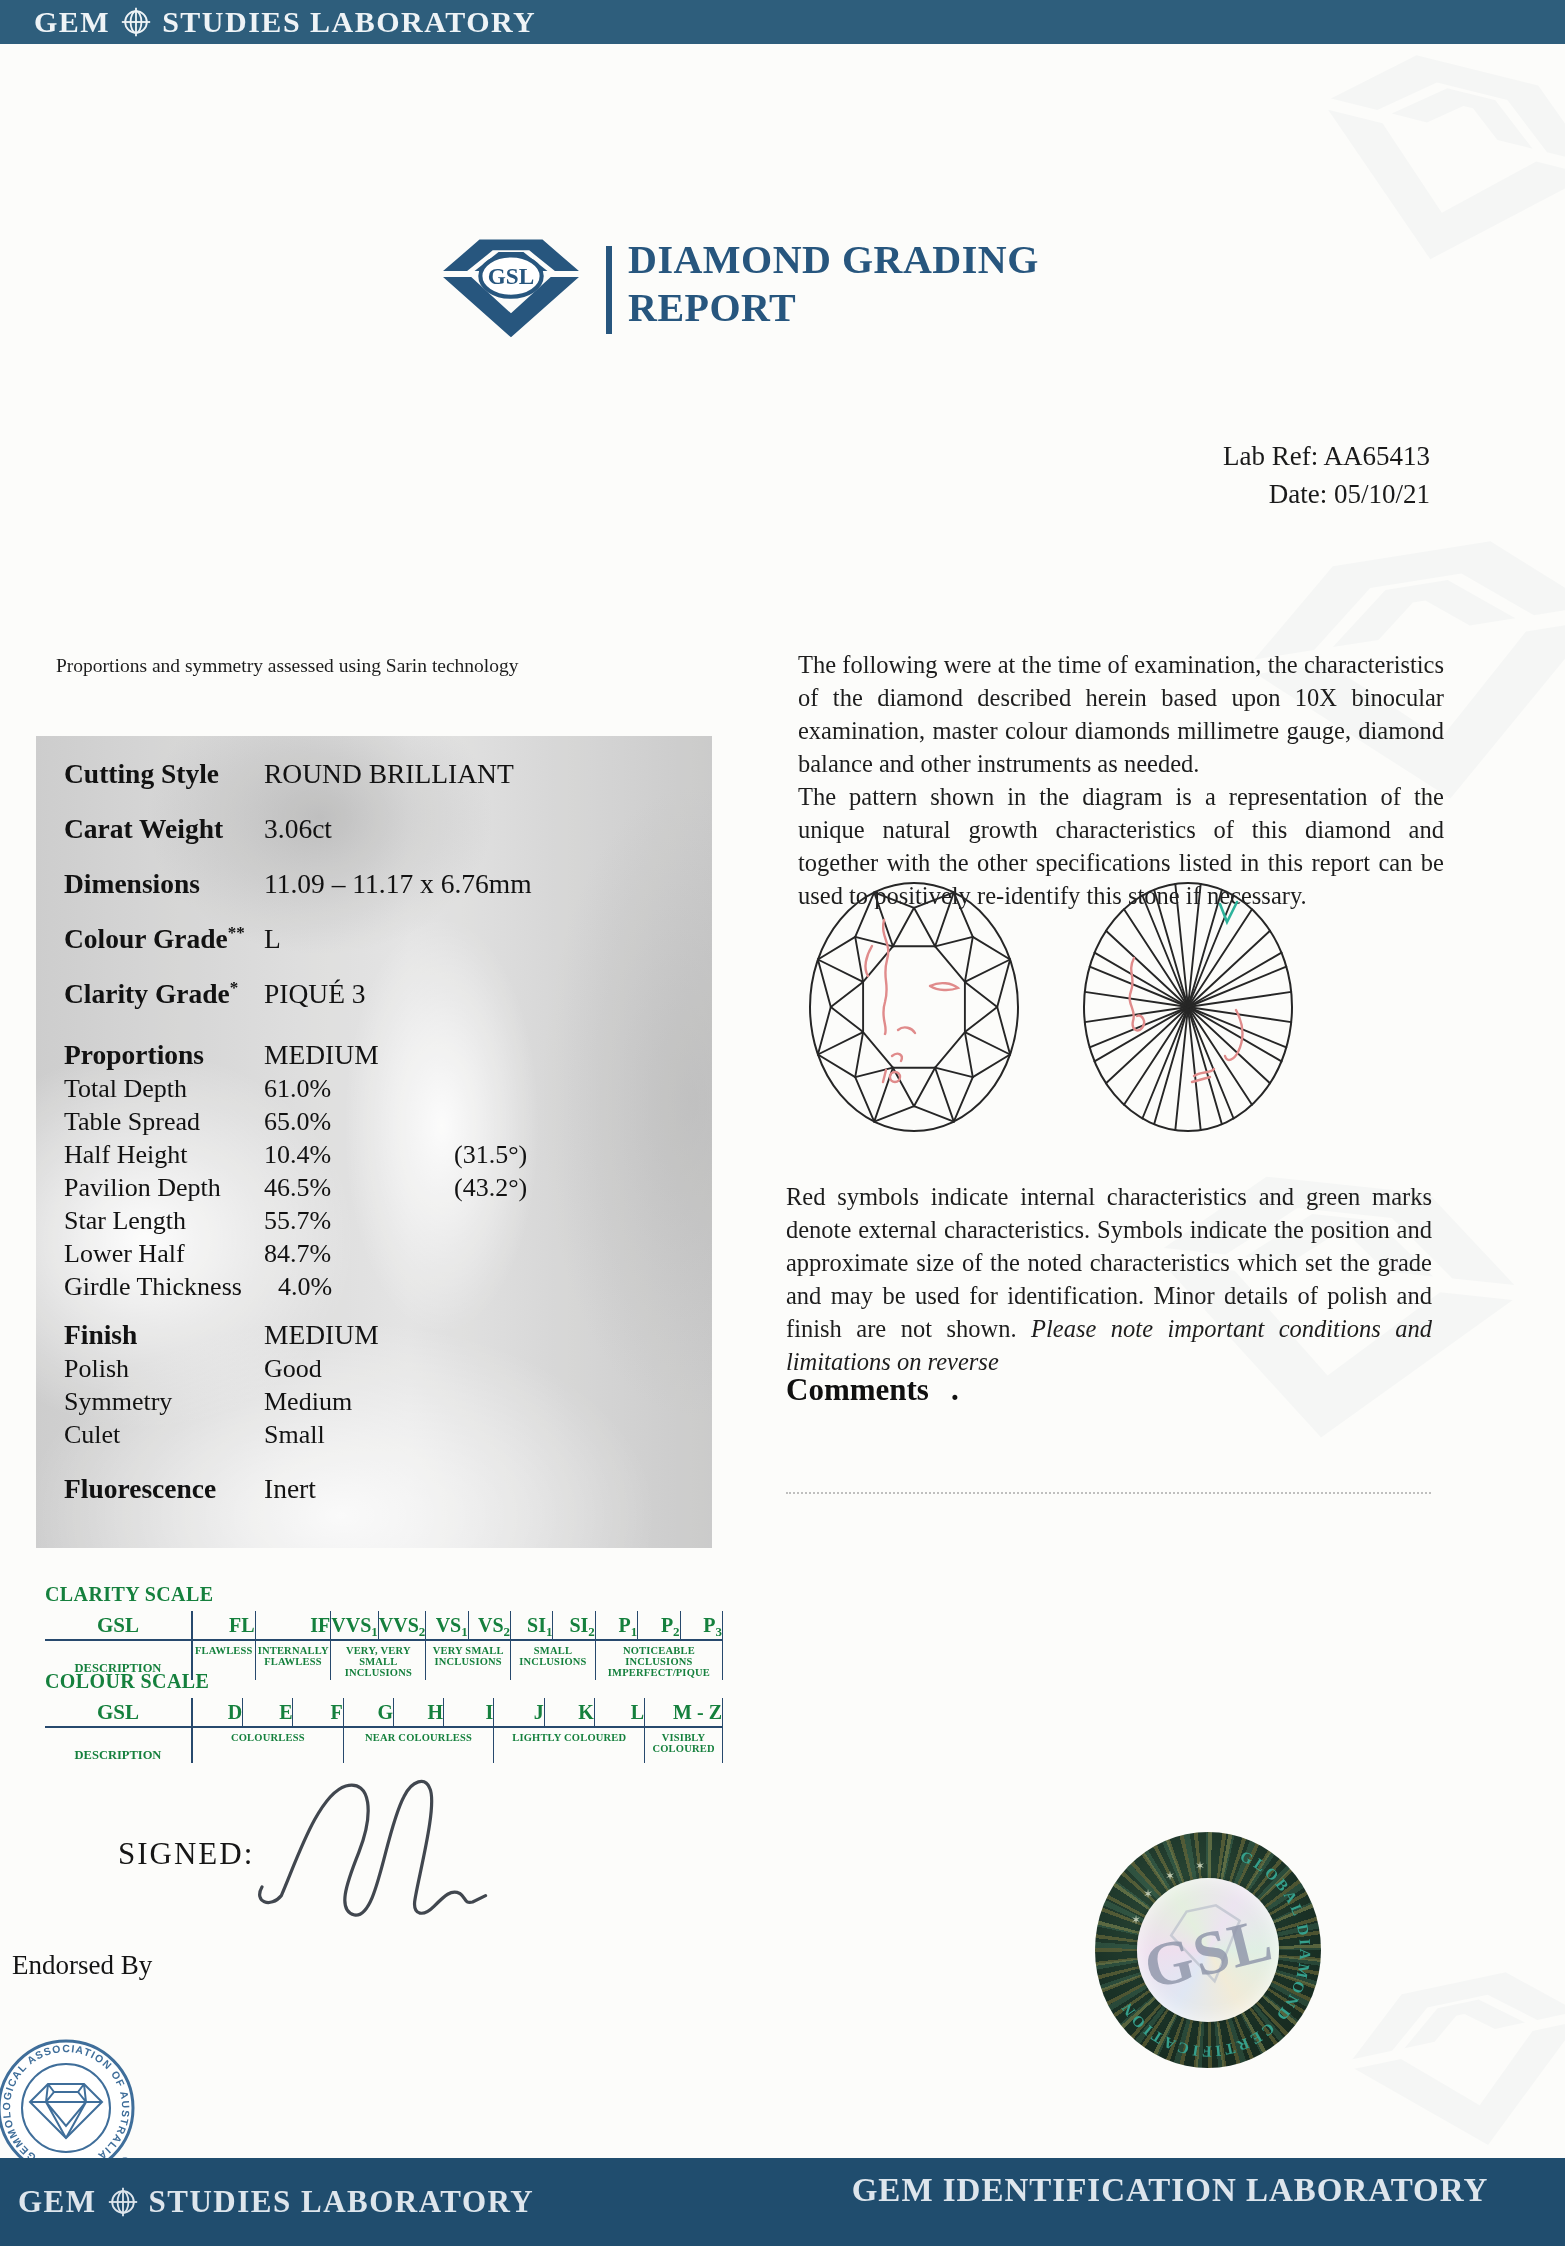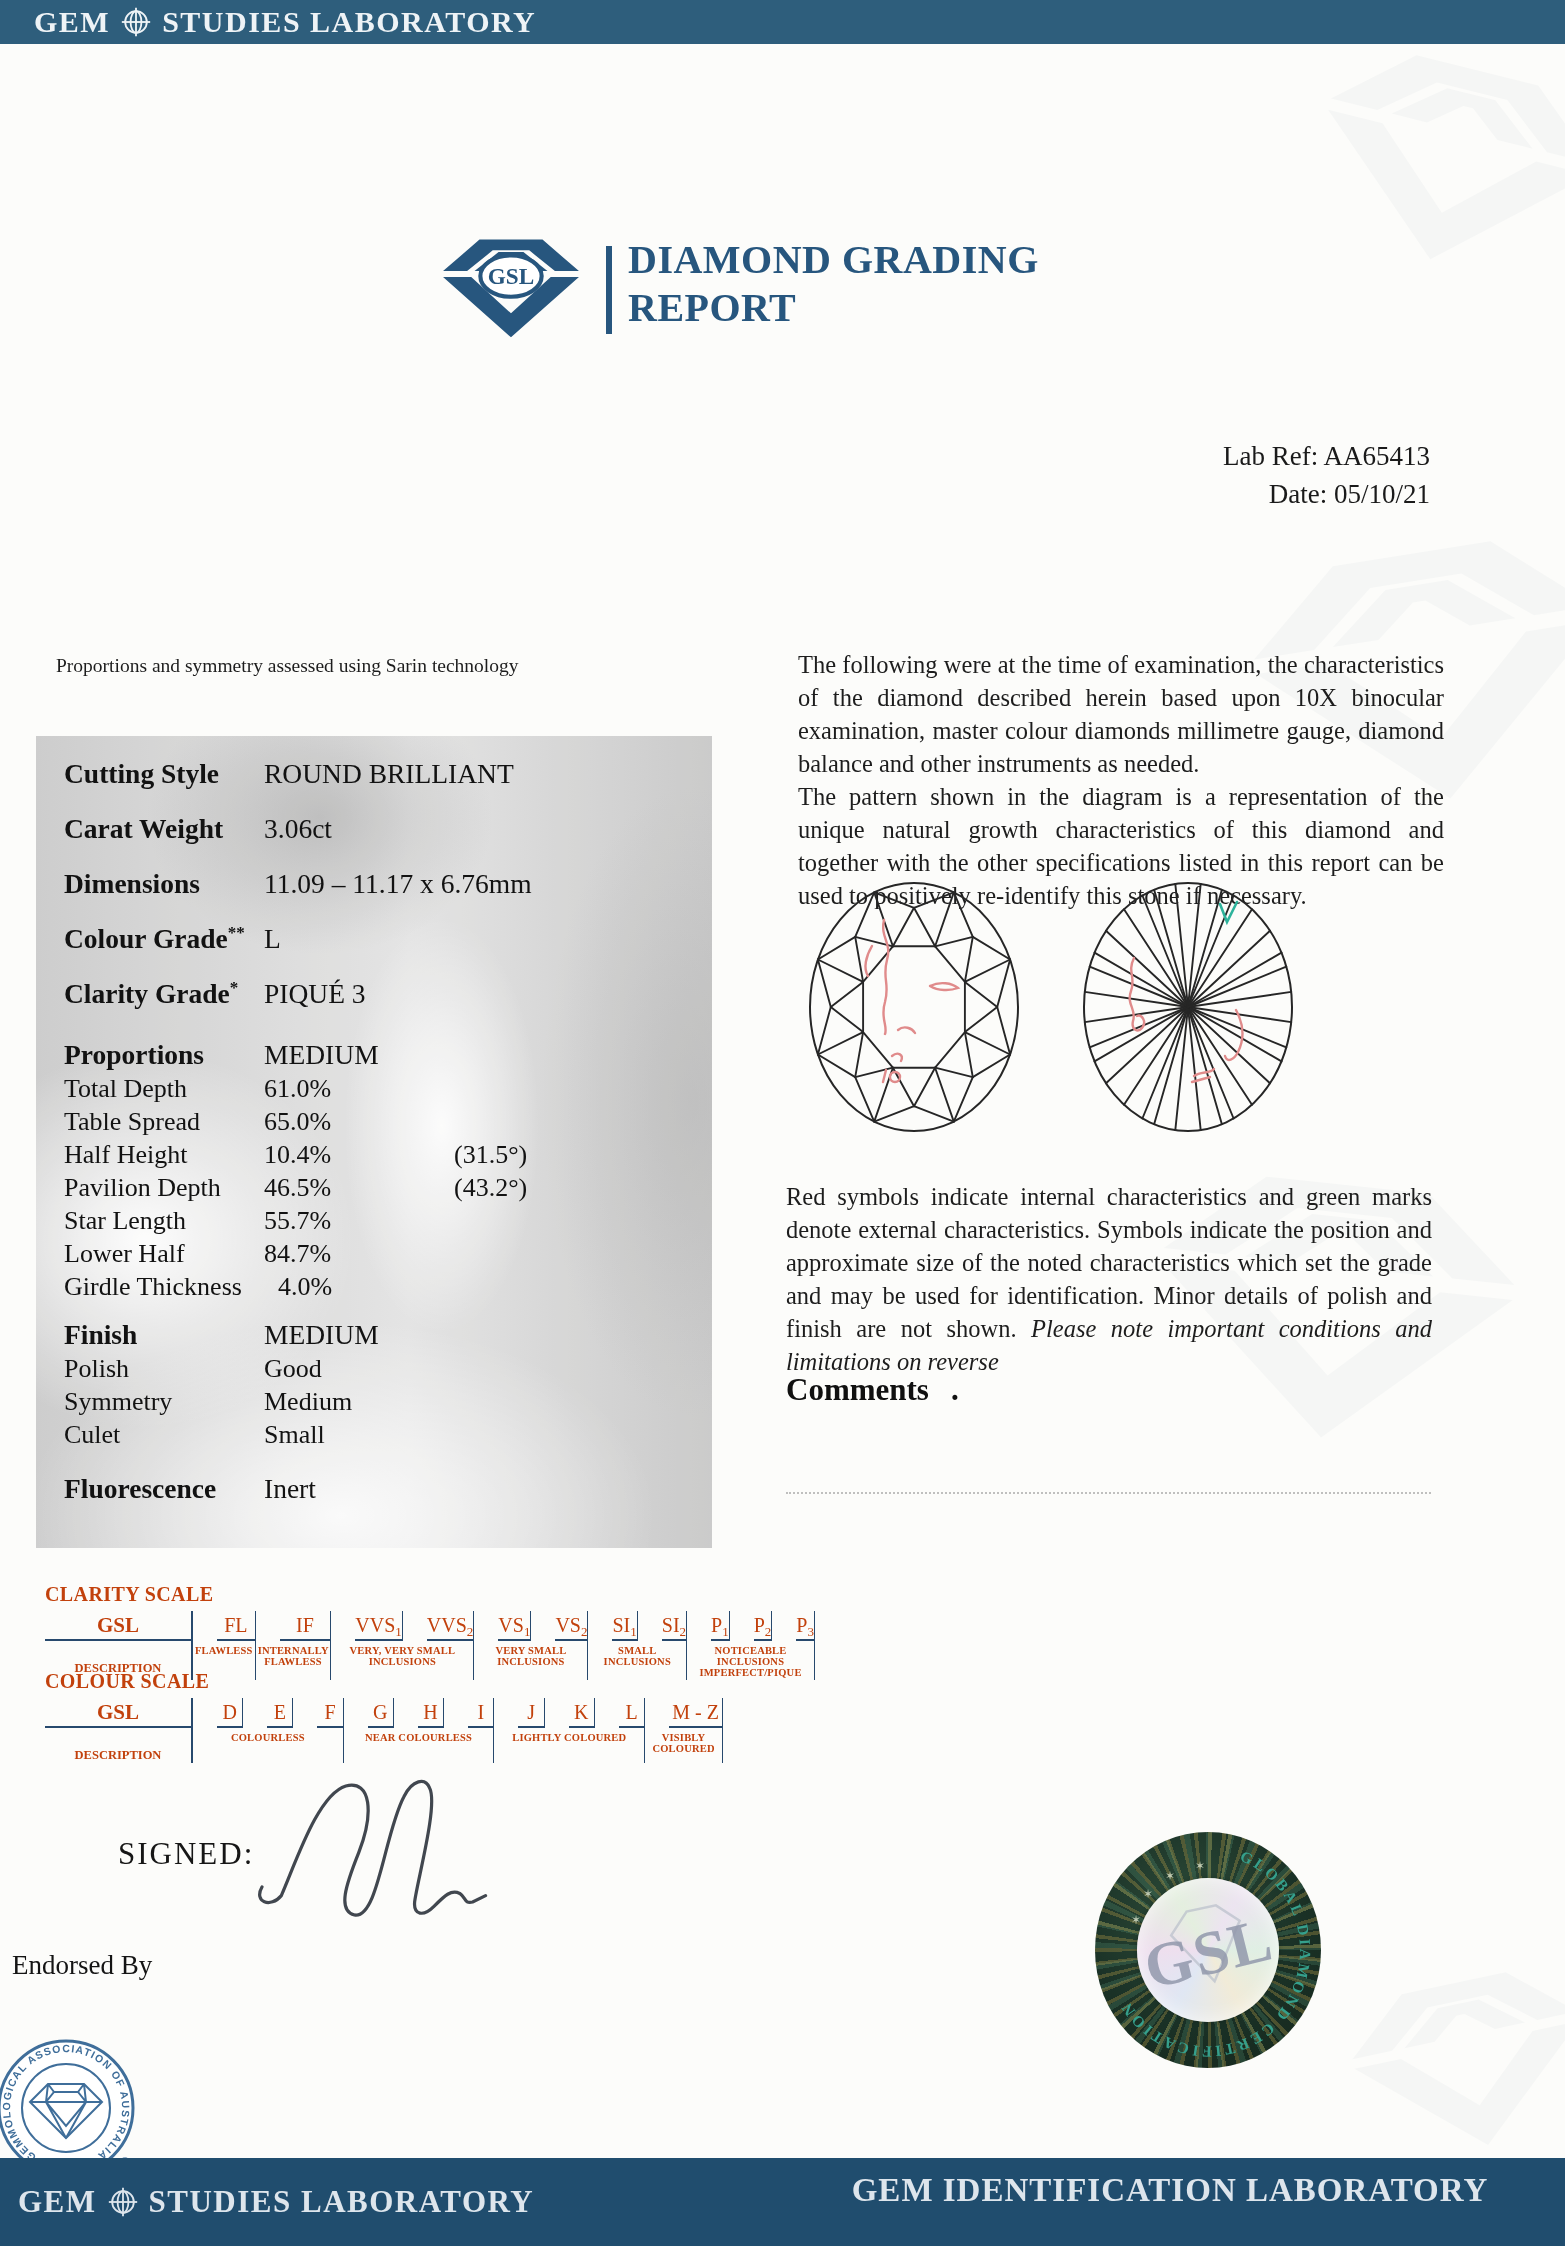--- a/index.html
+++ b/index.html
@@ -61,29 +61,29 @@
   .dotline{position:absolute;left:786px;top:1478px;width:645px;height:14px;border-bottom:2px dotted #ababab;opacity:.75;}
 
   .plots{position:absolute;left:800px;top:878px;display:flex;gap:46px;}
   svg.plot{width:228px;height:258px;}
   .plotline{fill:none;stroke:#262626;stroke-width:2;}
   .facets line{stroke:#262626;stroke-width:1.9;stroke-linecap:round;}
   .redmark{stroke:#e08b8b;fill:none;stroke-width:2.4;stroke-linecap:round;}
   .greenmark{stroke:#2eb39c;fill:none;stroke-width:2.6;stroke-linecap:round;}
 
   
-  .scale{position:absolute;left:45px;width:678px;color:#c2410c;}
+  .scale{position:absolute;left:45px;width:678px;color:#15803d;}
   #clarity-scale{top:1583px;}
   #colour-scale{top:1670px;}
   .scale-title{font-size:20px;font-weight:bold;letter-spacing:.4px;}
   .scale-table{display:grid;margin-top:5px;}
   #clarity-scale .scale-table{grid-template-columns:148px repeat(11,1fr);}
   #colour-scale .scale-table{grid-template-columns:148px repeat(9,1fr) 1.55fr;}
   .g-label{font-size:21px;font-weight:bold;text-align:center;border-right:2px solid #27496d;border-bottom:2.2px solid #27496d;height:28px;line-height:28px;}
-  .g-cell{font-size:20px;font-weight:normal;text-align:center;border-right:1.6px solid #27496d;border-bottom:2.2px solid #27496d;height:28px;line-height:28px;margin-left:24px;}
+  .g-cell{font-size:20px;font-weight:bold;text-align:right;border-right:1.6px solid #27496d;border-bottom:2.2px solid #27496d;height:28px;line-height:28px;}
   .g-cell .subn{font-size:13px;position:relative;top:4px;}
   .d-label{font-size:12.5px;font-weight:bold;text-align:center;border-right:2px solid #27496d;padding-top:20px;}
   .d-cell{font-size:10.5px;font-weight:bold;text-align:center;border-right:1.6px solid #27496d;padding:4px 2px 2px;line-height:11px;letter-spacing:.2px;}
   .sp2{grid-column:span 2;}
   .sp3{grid-column:span 3;}
 
   
   .signed{position:absolute;left:118px;top:1836px;font-size:31px;letter-spacing:2px;color:#161616;}
   .signature{position:absolute;left:252px;top:1758px;width:250px;height:172px;}
   .endorsed{position:absolute;left:12px;top:1950px;font-size:27px;color:#141414;}

